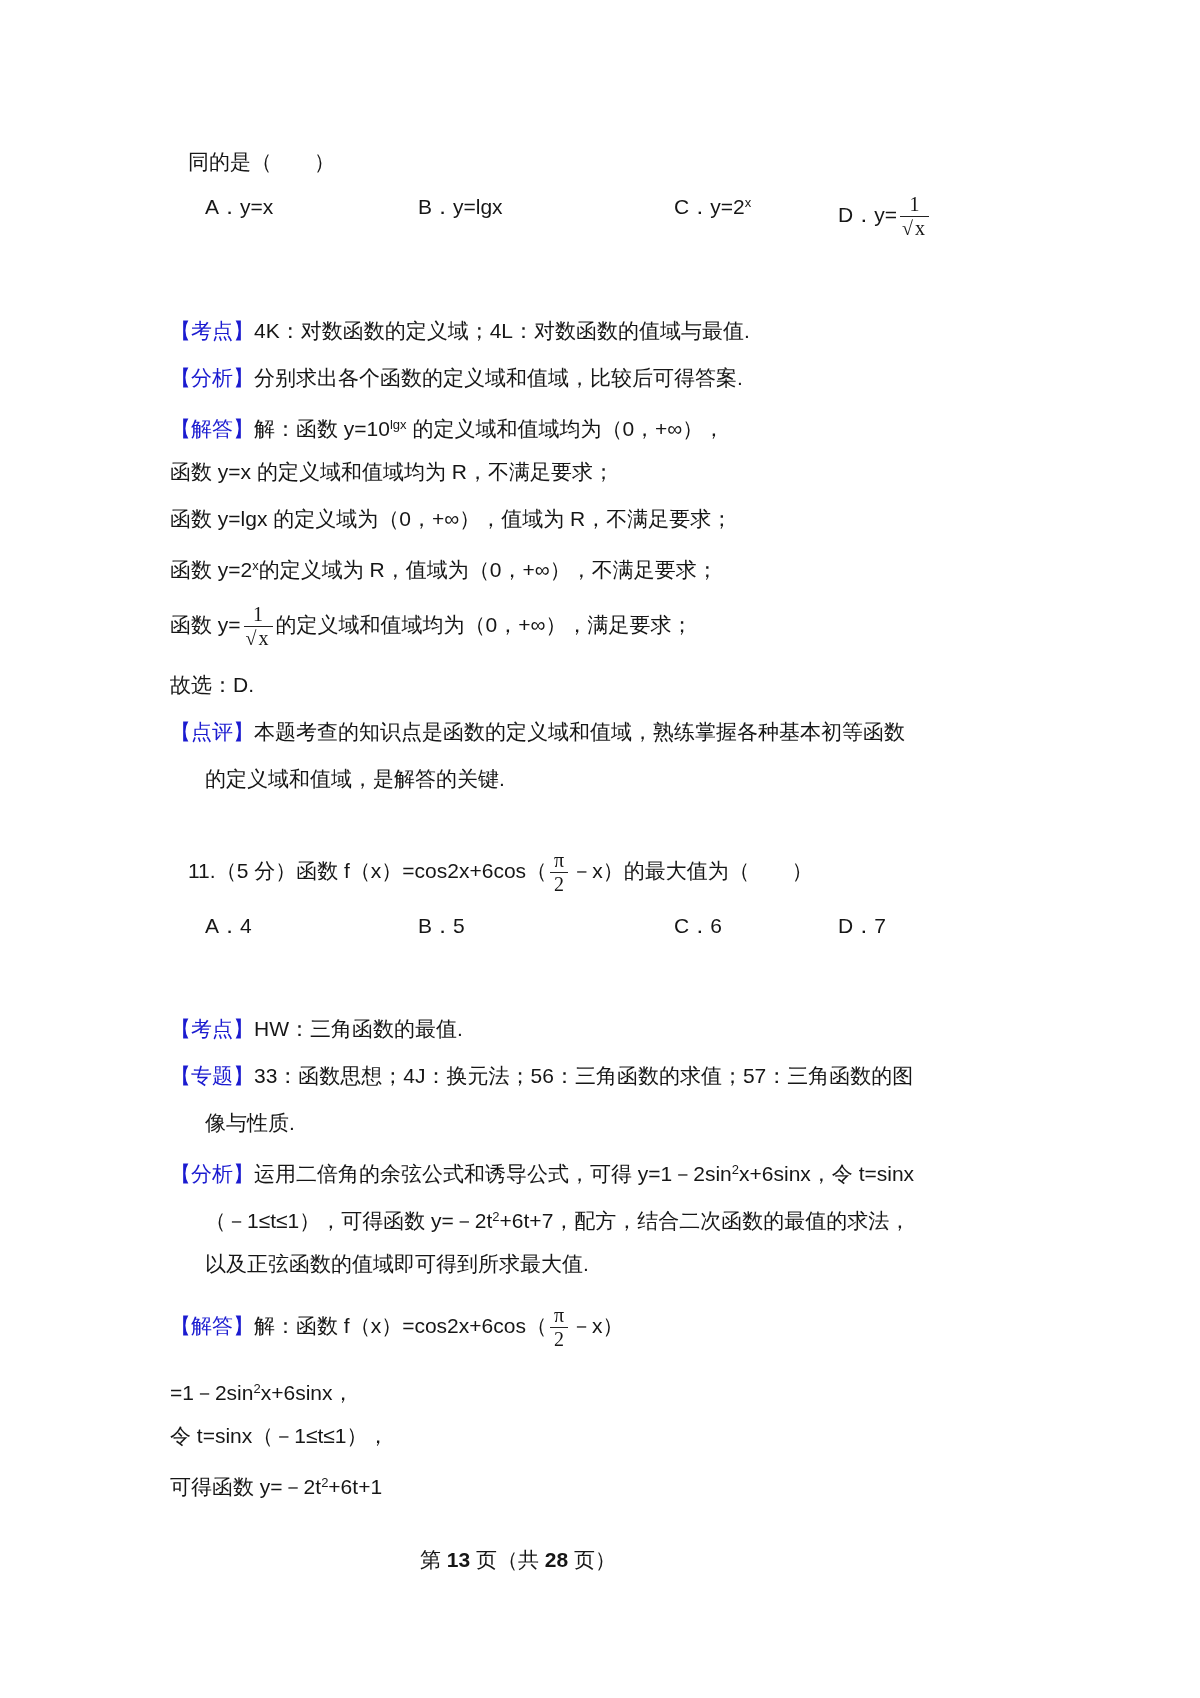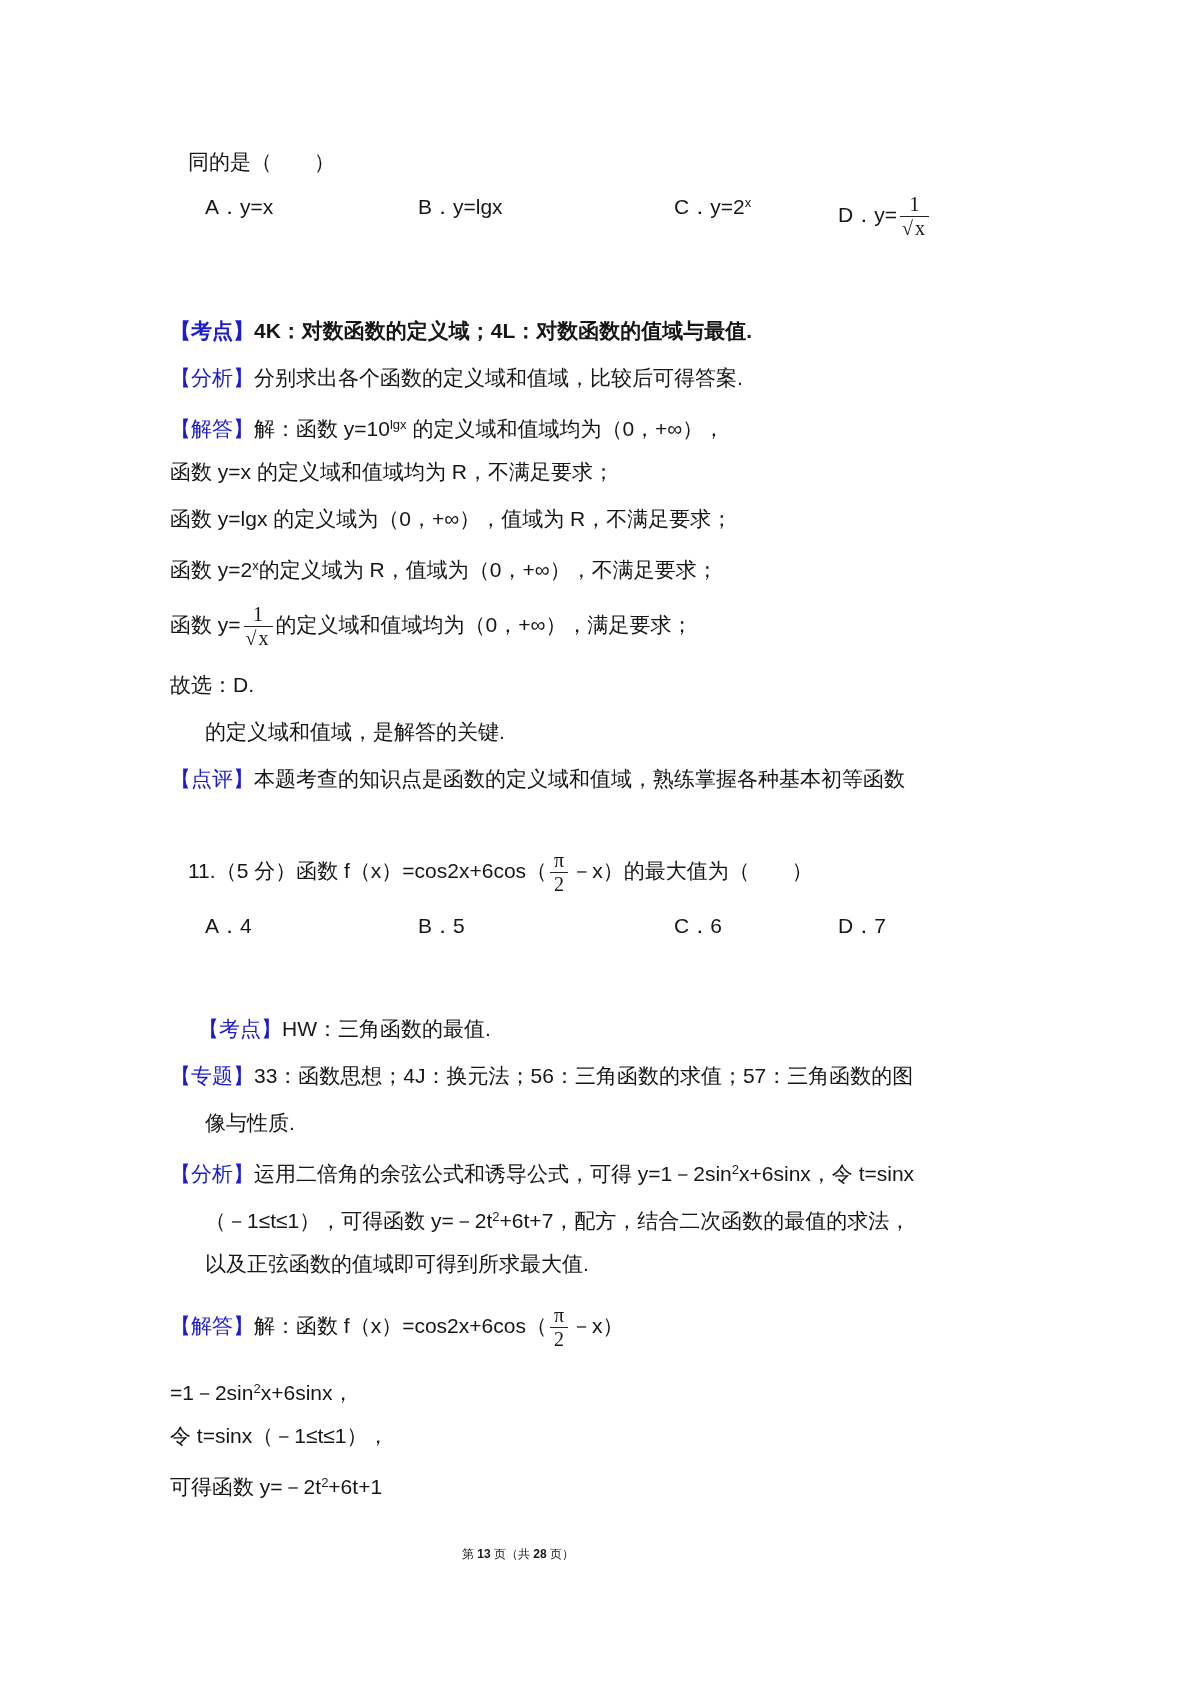--- a/index.html
+++ b/index.html
@@ -28,26 +28,26 @@
     font-family:"Liberation Serif",serif;font-size:20px;line-height:1.15;margin:0 3px;
   }
   .frac .num{display:block;border-bottom:1.6px solid #222;padding:0 4px;}
   .frac .den{display:block;padding:0 2px;}
   .radx{border-top:1.6px solid #222;padding:0 2px;}
   
   .ln-frac{height:72px;line-height:72px;white-space:nowrap;}
   .ln-frac2{height:78px;line-height:78px;white-space:nowrap;}
   
   .mt-first{margin-top:138px;}
-  .mt-sec{margin-top:50px;font-weight:bold;}
+  .mt-sec{margin-top:50px;}
   .mt-q11{margin-top:30px;}
-  .mt-kd2{margin-top:45px;margin-left:28px;}
+  .mt-kd2{margin-top:45px;}
   .footer{
     position:absolute;left:0;top:1546px;width:100%;text-align:center;
-    font-size:12px;color:#161616;
+    font-size:21px;color:#161616;
   }
   .footer b{font-weight:bold;}
 </style>
 </head>
 <body>
 
 <div class="page">
   <div class="content">
 
     <div class="ln ind-sm mt-first">
@@ -90,25 +90,25 @@
     <div class="ln">
       <span>函数 y=2</span><span class="sup">x</span><span>的定义域为 R，值域为（0，+∞），不满足要求；</span>
     </div>
     <div class="ln-frac">
       <span>函数 y=</span><span class="frac"><span class="num">1</span><span class="den"><span>√</span><span class="radx">x</span></span></span><span>的定义域和值域均为（0，+∞），满足要求；</span>
     </div>
     <div class="ln">
       <span>故选：D.</span>
     </div>
 
+    <div class="ln">
+      <span class="tag">【点评】</span><span>本题考查的知识点是函数的定义域和值域，熟练掌握各种基本初等函数</span>
+    </div>
     <div class="ln ind">
       <span>的定义域和值域，是解答的关键.</span>
-    </div>
-    <div class="ln">
-      <span class="tag">【点评】</span><span>本题考查的知识点是函数的定义域和值域，熟练掌握各种基本初等函数</span>
     </div>
 
     <div class="ln-frac2 ind-sm mt-q11">
       <span>11.（5 分）函数 f（x）=cos2x+6cos（</span><span class="frac"><span class="num">π</span><span class="den">2</span></span><span>－x）的最大值为（　　）</span>
     </div>
 
     <div class="optrow optrow-short opt-short">
       <span class="opt opt-a">
         <span>A．</span><span>4</span>
       </span>

